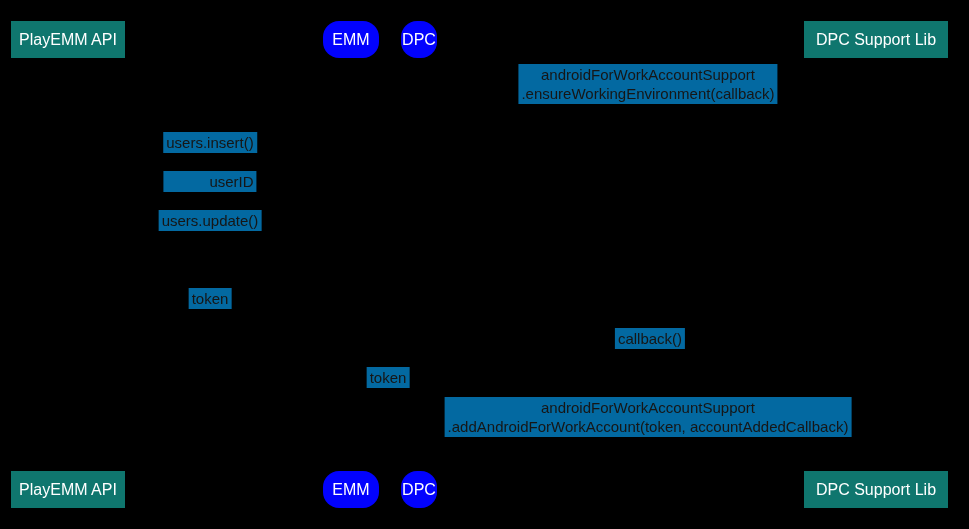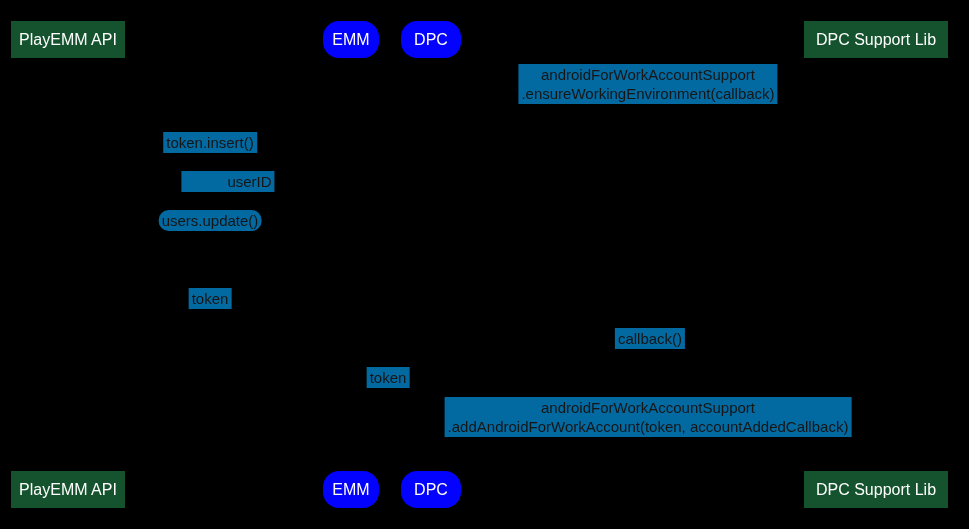--- a/index.html
+++ b/index.html
@@ -18,49 +18,49 @@
   .actor {
     position: absolute;
     height: 37px;
     display: flex;
     align-items: center;
     justify-content: center;
     color: #ffffff;
     font-size: 16px;
     white-space: nowrap;
   }
-  .actor.green { background: #14532d; }
+  .actor.green { background: #0f766e; }
   .actor.blue  { background: #0202fe; border-radius: 16px; }
   .actor.row-top    { top: 21px; }
   .actor.row-bottom { top: 471px; }
 
   .a-playemm { left: 11px;  width: 114px; }
   .a-emm     { left: 323px; width: 56px;  }
-  .a-dpc     { left: 401px; width: 60px;  }
+  .a-dpc     { left: 401px; width: 36px;  }
   .a-dpclib  { left: 804px; width: 144px; }
 
   .msg {
     position: absolute;
     transform: translateX(-50%);
     background: #0369a1;
     color: #161616;
     font-size: 15px;
     line-height: 19px;
     text-align: center;
     padding: 1px 3px;
   }
   .msg span {
     display: block;
     white-space: nowrap;
   }
 
   .m-ensure   { left: 648px; top: 64px;  }
   .m-insert   { left: 210px; top: 132px; }
-  .m-userid   { left: 228px; top: 171px; padding-left: 46px; }
-  .m-update   { left: 210px; top: 210px; border-radius: 10px; }
+  .m-userid   { left: 210px; top: 171px; padding-left: 46px; }
+  .m-update   { left: 210px; top: 210px; }
   .m-gentoken { left: 208px; top: 249px; }
   .m-token1   { left: 210px; top: 288px; }
   .m-callback { left: 650px; top: 328px; }
   .m-token2   { left: 388px; top: 367px; }
   .m-add      { left: 648px; top: 397px; }
 </style>
 </head>
 <body>
 
 <div class="stage">
@@ -69,21 +69,21 @@
   <div class="actor blue row-top a-emm">EMM</div>
   <div class="actor blue row-top a-dpc">DPC</div>
   <div class="actor green row-top a-dpclib">DPC Support Lib</div>
 
   <div class="msg m-ensure">
     <span>androidForWorkAccountSupport</span>
     <span>.ensureWorkingEnvironment(callback)</span>
   </div>
 
   <div class="msg m-insert">
-    <span>token.insert()</span>
+    <span>users.insert()</span>
   </div>
 
   <div class="msg m-userid">
     <span>userID</span>
   </div>
 
   <div class="msg m-update">
     <span>users.update()</span>
   </div>
 

